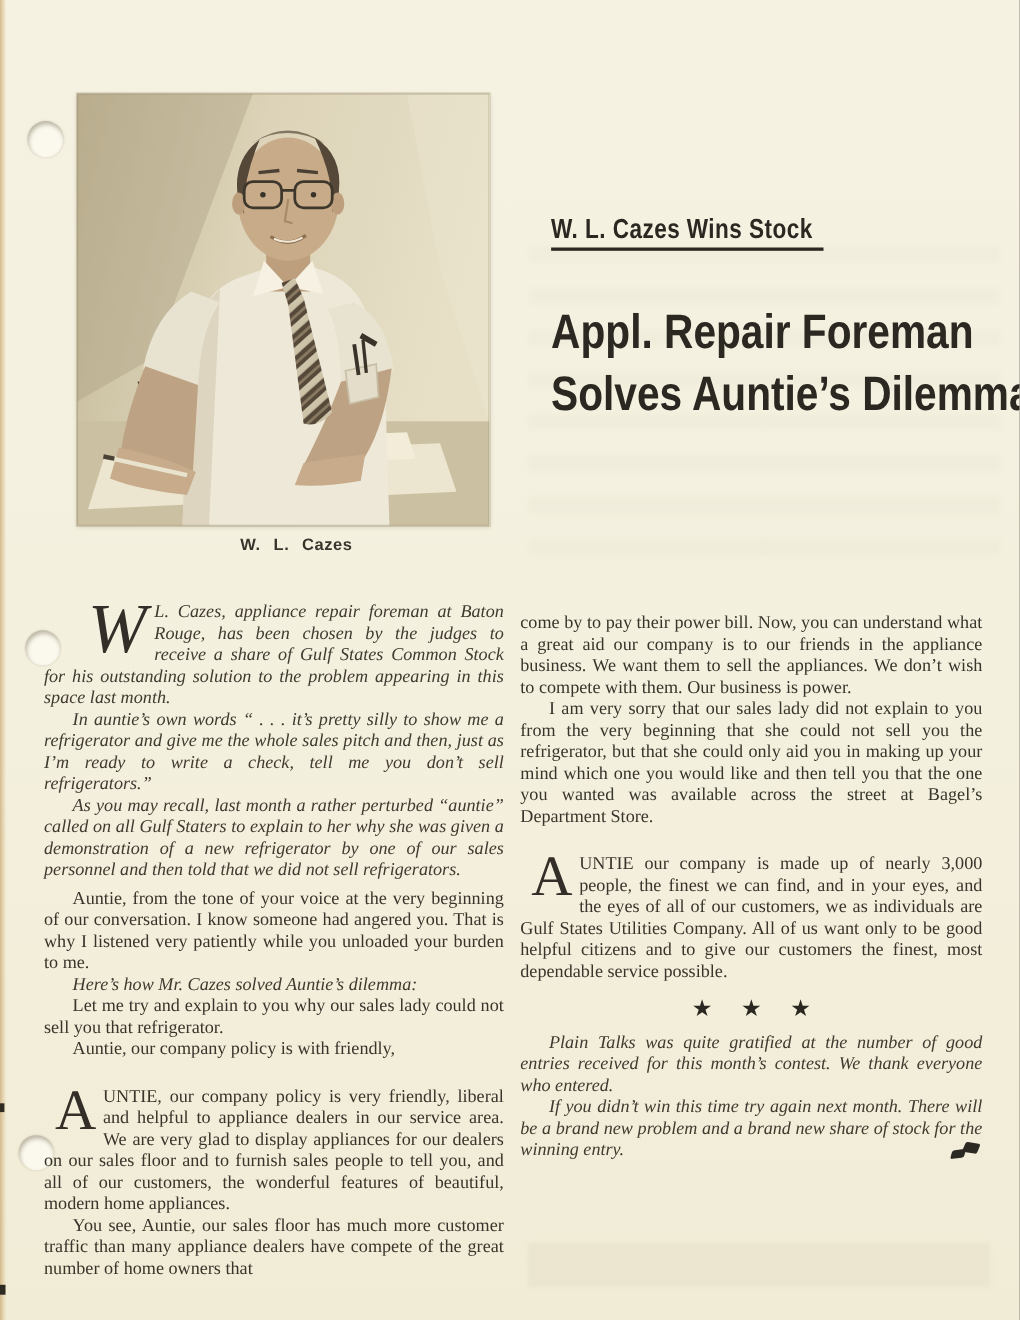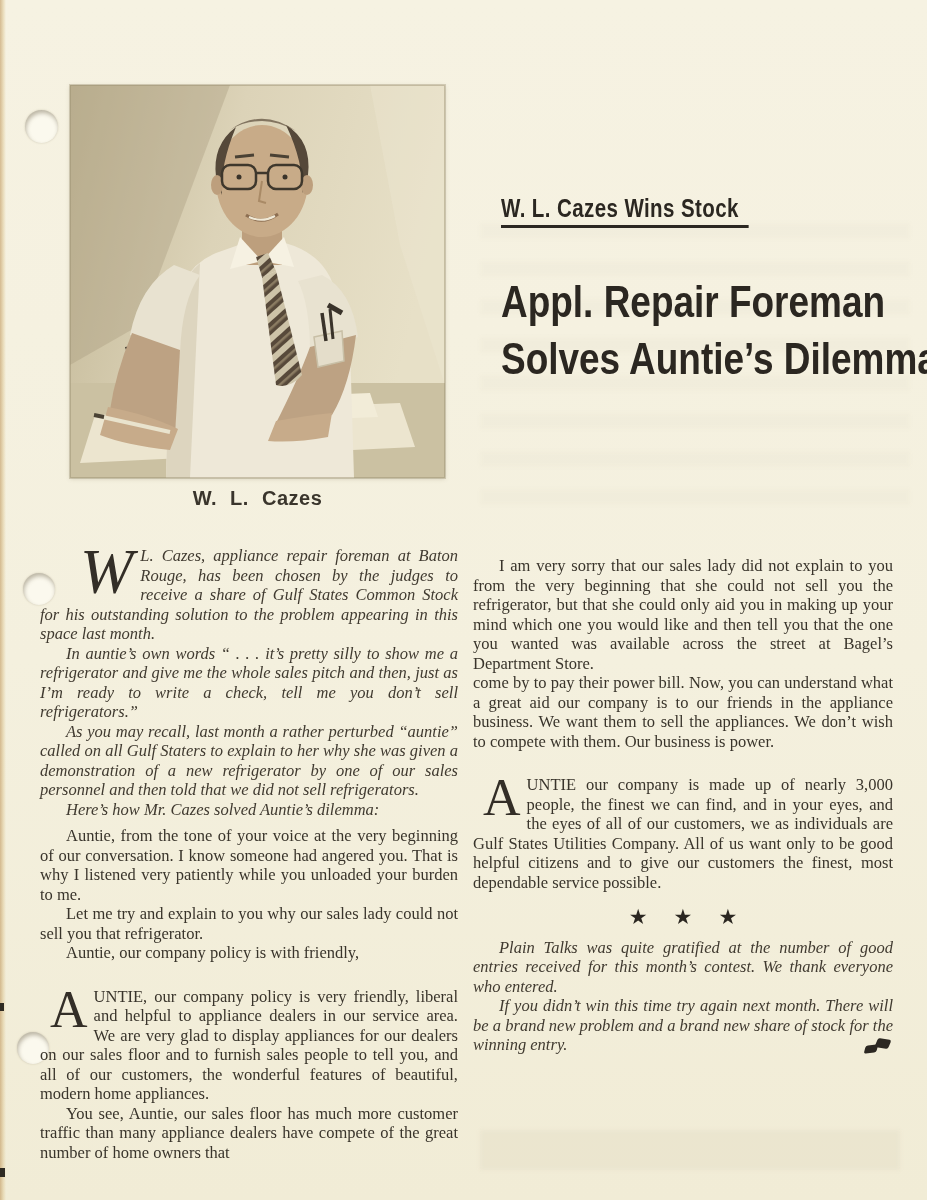--- a/index.html
+++ b/index.html
@@ -13,22 +13,22 @@
   .ghost{position:absolute;pointer-events:none;filter:blur(2px);}
   .ghost.g1{left:480px;top:215px;width:430px;height:290px;opacity:.5;
         background:repeating-linear-gradient(0deg,rgba(160,148,115,.07) 0 16px,rgba(0,0,0,0) 16px 38px);}
   .ghost.g2{left:480px;top:1130px;width:420px;height:40px;background:rgba(160,148,115,.07);}
   .hole{position:absolute;border-radius:50%;background:#fbf9ee;
         box-shadow:inset 1px 3px 4px rgba(110,100,75,.45), 0 0 2px rgba(140,130,100,.35);}
   
   .photo-frame{position:absolute;left:70px;top:85px;width:375px;height:393px;
         box-shadow:0 0 0 1px rgba(150,138,105,.35), 0 1px 4px rgba(120,110,80,.25);}
   .photo-frame svg{display:block;}
-  .photo-caption{position:absolute;left:70px;top:487px;width:375px;text-align:center;
-        font-family:"Liberation Sans","DejaVu Sans",sans-serif;font-weight:700;font-size:20px;
+  .photo-caption{position:absolute;left:82px;top:487px;width:375px;text-align:center;
+        font-family:"Liberation Sans","DejaVu Sans",sans-serif;font-weight:700;font-size:15px;
         letter-spacing:.5px;word-spacing:7px;color:#3a352c;}
   
   .headline-block{position:absolute;left:477px;top:194px;width:440px;color:#2b2721;margin-left:24px;}
   .kicker{display:inline-block;font-family:"Liberation Sans","DejaVu Sans",sans-serif;
         font-weight:700;font-size:25px;line-height:28px;letter-spacing:.5px;
         border-bottom:3px solid #2b2721;padding:0 12px 3px 0;
         transform:scaleX(.82);transform-origin:left;white-space:nowrap;}
   .headline{margin:45px 0 0 0;font-family:"Liberation Sans","DejaVu Sans",sans-serif;
         font-weight:700;font-size:44px;line-height:57px;letter-spacing:0;
         transform:scaleX(.84);transform-origin:left;white-space:nowrap;}
@@ -150,30 +150,30 @@
     <div class="headline">
       <div>Appl. Repair Foreman</div>
       <div>Solves Auntie’s Dilemma</div>
     </div>
   </div>
 
   <div class="col" id="col1">
       <p class="para italic"><span class="drop drop-w">W</span>L. Cazes, appliance repair foreman at Baton Rouge, has been chosen by the judges to receive a share of Gulf States Common Stock for his outstanding solution to the problem appearing in this space last month.</p>
       <p class="para italic indent">In auntie’s own words “ . . . it’s pretty silly to show me a refrigerator and give me the whole sales pitch and then, just as I’m ready to write a check, tell me you don’t sell refrigerators.”</p>
       <p class="para italic indent">As you may recall, last month a rather perturbed “auntie” called on all Gulf Staters to explain to her why she was given a demonstration of a new refrigerator by one of our sales personnel and then told that we did not sell refrigerators.</p>
+      <p class="para roman indent gap-sm">Auntie, from the tone of your voice at the very beginning of our conversation. I know someone had angered you. That is why I listened very patiently while you unloaded your burden to me.</p>
       <p class="para italic indent">Here’s how Mr. Cazes solved Auntie’s dilemma:</p>
-      <p class="para roman indent gap-sm">Auntie, from the tone of your voice at the very beginning of our conversation. I know someone had angered you. That is why I listened very patiently while you unloaded your burden to me.</p>
       <p class="para roman indent">Let me try and explain to you why our sales lady could not sell you that refrigerator.</p>
       <p class="para roman indent">Auntie, our company policy is with friendly,</p>
       <p class="para roman gap"><span class="drop drop-a">A</span>UNTIE, our company policy is very friendly, liberal and helpful to appliance dealers in our service area. We are very glad to display appliances for our dealers on our sales floor and to furnish sales people to tell you, and all of our customers, the wonderful features of beautiful, modern home appliances.</p>
       <p class="para roman indent">You see, Auntie, our sales floor has much more customer traffic than many appliance dealers have compete of the great number of home owners that</p>
     </div>
   <div class="col" id="col2">
+      <p class="para roman">come by to pay their power bill. Now, you can understand what a great aid our company is to our friends in the appliance business. We want them to sell the appliances. We don’t wish to compete with them. Our business is power.</p>
       <p class="para roman indent">I am very sorry that our sales lady did not explain to you from the very beginning that she could not sell you the refrigerator, but that she could only aid you in making up your mind which one you would like and then tell you that the one you wanted was available across the street at Bagel’s Department Store.</p>
-      <p class="para roman">come by to pay their power bill. Now, you can understand what a great aid our company is to our friends in the appliance business. We want them to sell the appliances. We don’t wish to compete with them. Our business is power.</p>
       <p class="para roman gap"><span class="drop drop-a">A</span>UNTIE our company is made up of nearly 3,000 people, the finest we can find, and in your eyes, and the eyes of all of our customers, we as individuals are Gulf States Utilities Company. All of us want only to be good helpful citizens and to give our customers the finest, most dependable service possible.</p>
       <div class="stars">
         <span>★</span>
         <span>★</span>
         <span>★</span>
       </div>
       <p class="para italic indent">Plain Talks was quite gratified at the number of good entries received for this month’s contest. We thank everyone who entered.</p>
       <p class="para italic indent">If you didn’t win this time try again next month. There will be a brand new problem and a brand new share of stock for the winning entry.<span class="endmark"></span></p>
     </div>
 

